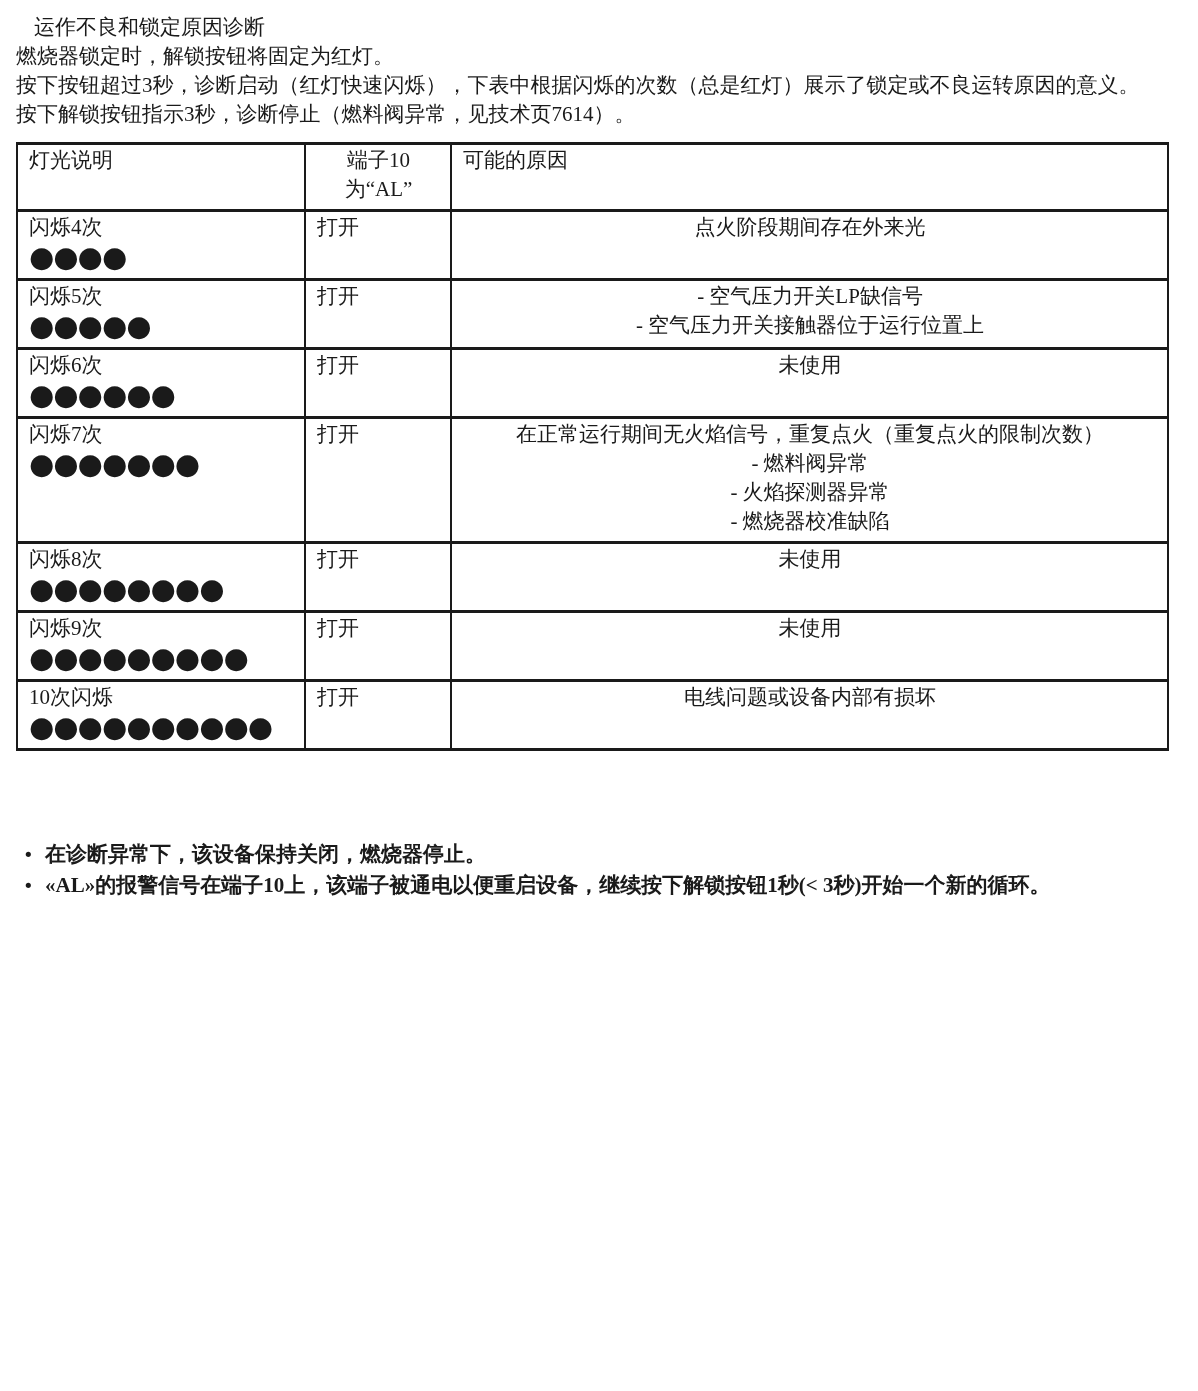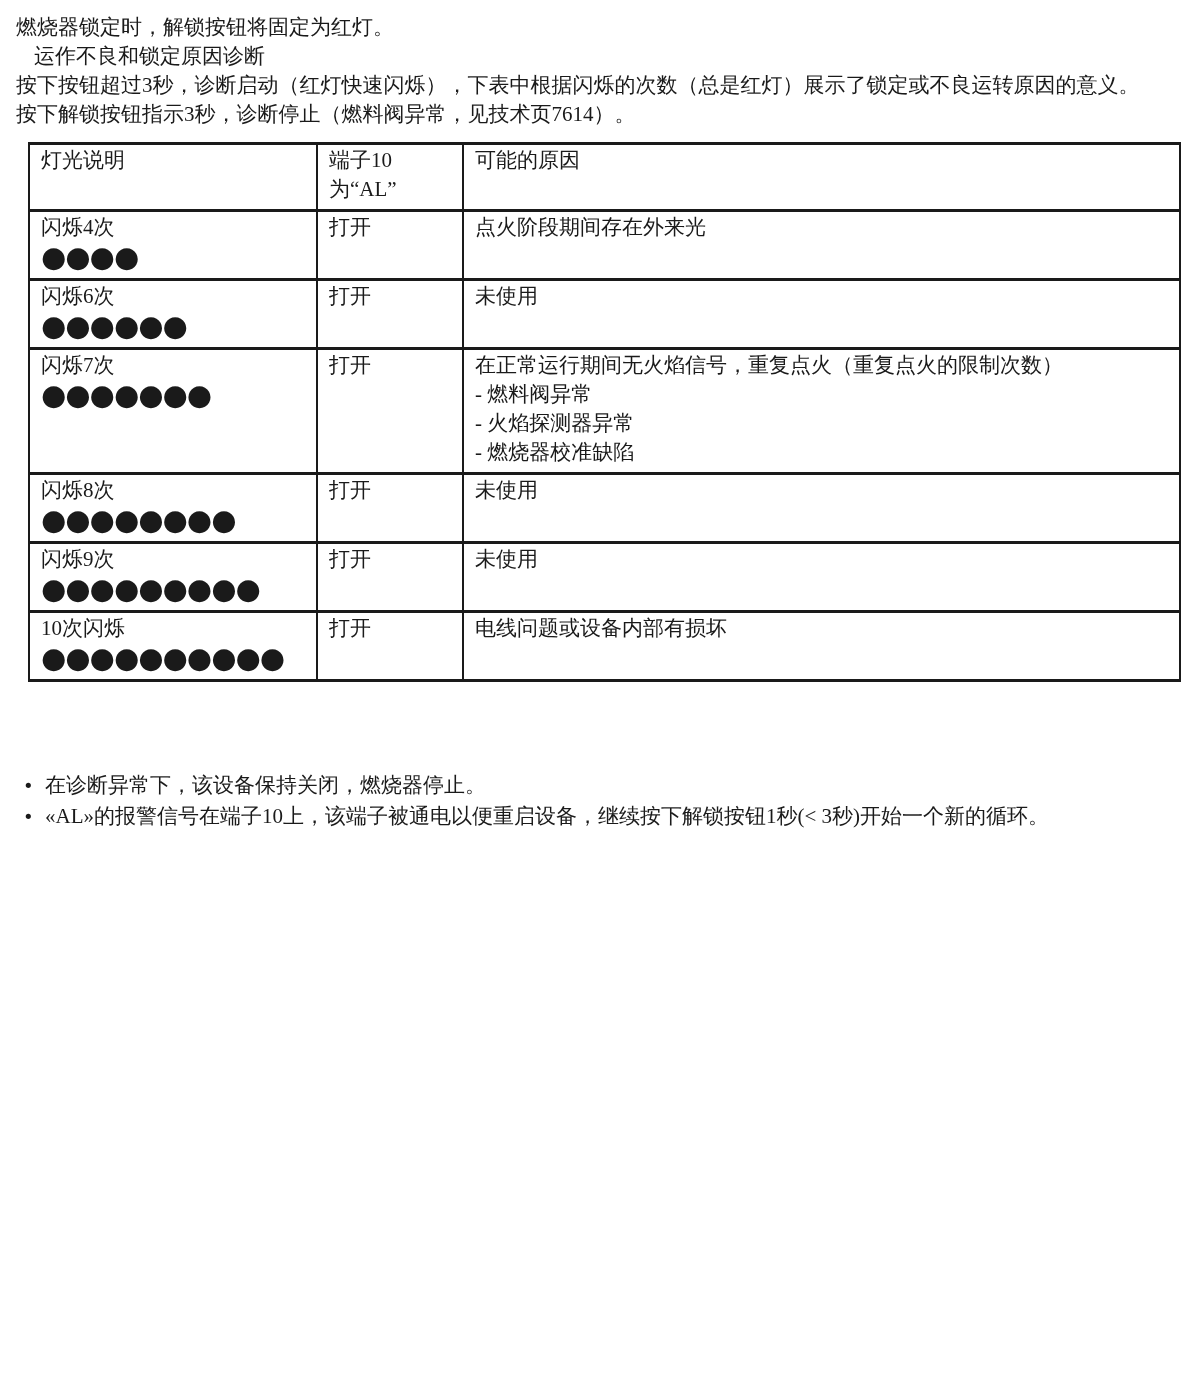--- a/index.html
+++ b/index.html
@@ -24,32 +24,31 @@
   }
   .intro .title {
     padding-left: 18px;
   }
   table.diag {
     border-collapse: collapse;
     table-layout: fixed;
     width: 1153px;
     margin-top: 13px;
     border: 2px solid #1a1a1a;
-    margin-left: 12px;
   }
   table.diag td {
     border-left: 2px solid #1a1a1a;
     border-right: 2px solid #1a1a1a;
     border-top: 3px solid #1a1a1a;
     border-bottom: 3px solid #1a1a1a;
     vertical-align: top;
     padding: 1px 10px 5px 11px;
     line-height: 29px;
   }
-  .prewrap { white-space: pre-line; }
+  .prewrap { white-space: pre-line; text-align: center; }
   .dots {
     font-family: "DejaVu Sans", sans-serif;
     font-size: 29px;
     line-height: 31px;
     letter-spacing: -1px;
     white-space: nowrap;
   }
   .dots.condensed {
     letter-spacing: -5px;
   }
@@ -61,30 +60,31 @@
     line-height: 31px;
   }
   .footnote .bullet {
     flex: 0 0 22px;
     padding-left: 7px;
     font-family: "DejaVu Sans", sans-serif;
     font-size: 18px;
   }
   .footnote .fn-text {
     flex: 1;
+    font-weight: bold;
   }
 </style>
 </head>
 <body>
 
 <div class="content">
 
   <div class="intro">
+    <div class="line title">运作不良和锁定原因诊断</div>
     <div class="line">燃烧器锁定时，解锁按钮将固定为红灯。</div>
-    <div class="line title">运作不良和锁定原因诊断</div>
     <div class="line">按下按钮超过3秒，诊断启动（红灯快速闪烁），下表中根据闪烁的次数（总是红灯）展示了锁定或不良运转原因的意义。</div>
     <div class="line">按下解锁按钮指示3秒，诊断停止（燃料阀异常，见技术页7614）。</div>
   </div>
 
   <table class="diag">
     <colgroup>
       <col style="width:288px">
       <col style="width:146px">
       <col>
     </colgroup>
@@ -100,20 +100,29 @@
 
       <tr>
         <td>
           <div>闪烁4次</div>
           <div class="dots">●●●●</div>
         </td>
         <td>打开</td>
         <td class="prewrap">点火阶段期间存在外来光</td>
       </tr>
 
+      <tr>
+        <td>
+          <div>闪烁5次</div>
+          <div class="dots">●●●●●</div>
+        </td>
+        <td>打开</td>
+        <td class="prewrap">- 空气压力开关LP缺信号
+- 空气压力开关接触器位于运行位置上</td>
+      </tr>
 
       <tr>
         <td>
           <div>闪烁6次</div>
           <div class="dots">●●●●●●</div>
         </td>
         <td>打开</td>
         <td class="prewrap">未使用</td>
       </tr>
 

